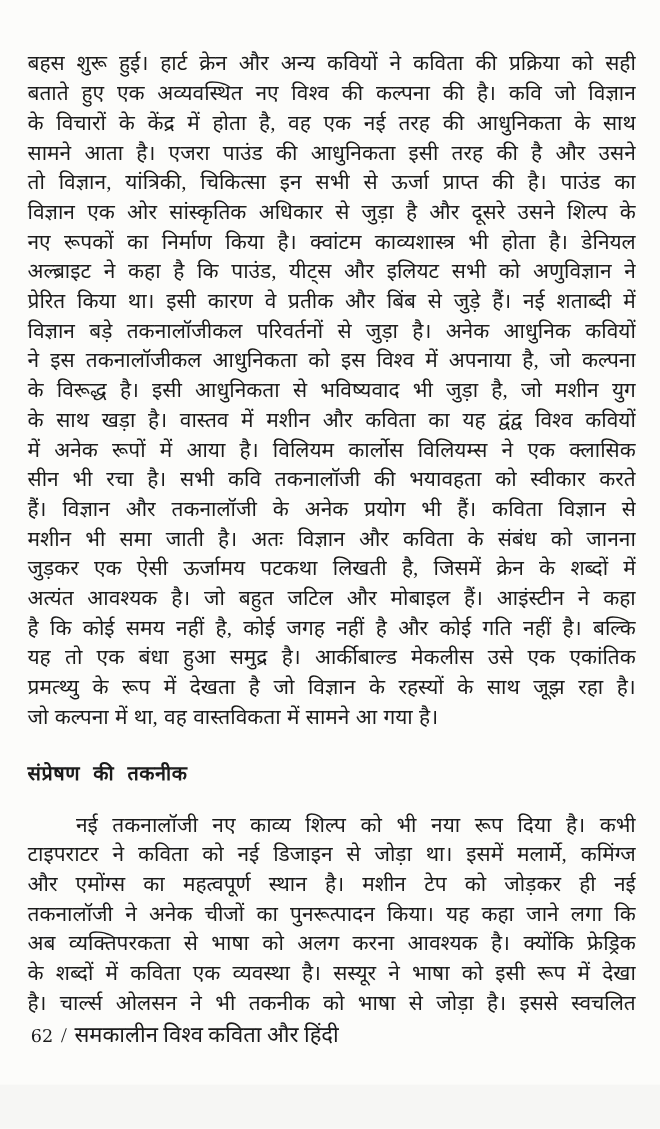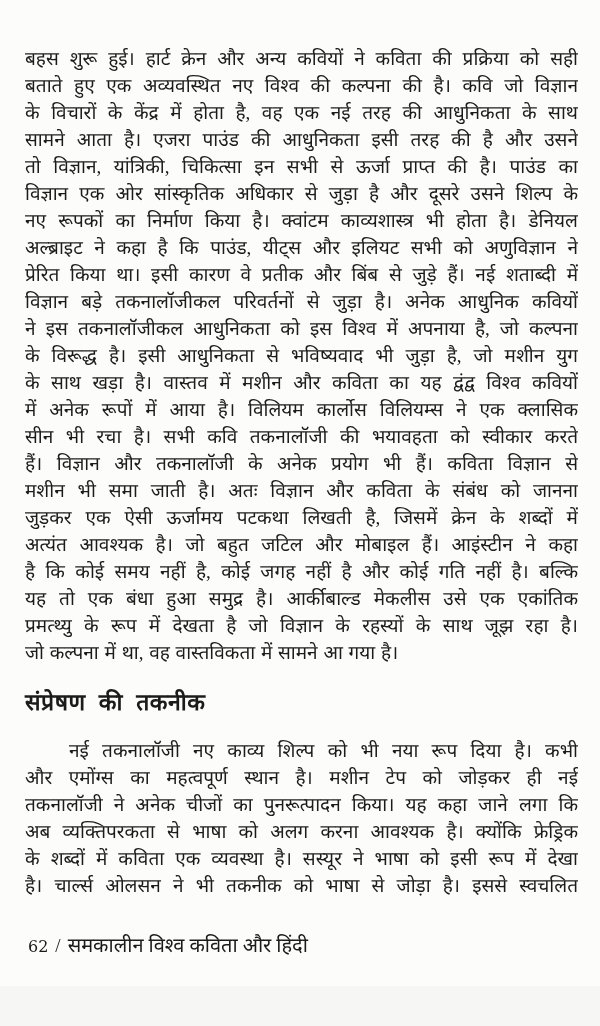--- a/index.html
+++ b/index.html
@@ -37,35 +37,35 @@
     white-space: normal;
   }
   .para-1 .line:last-child {
     text-align-last: left;
   }
   .para-2 .line:first-child {
     text-indent: 44px;
   }
   .section-heading {
     margin-top: 21px;
-    font-size: 23px;
+    font-size: 18px;
     line-height: 32px;
     font-weight: bold;
     word-spacing: 7px;
     letter-spacing: 0.5px;
   }
   .para-2 {
     margin-top: 18px;
   }
   .page-footer {
     position: absolute;
     left: 28px;
     bottom: 26px;
     font-size: 20px;
-    line-height: 27px;
+    line-height: 37px;
     white-space: nowrap;
   }
   .page-footer .page-number {
     font-size: 16px;
     font-family: "DejaVu Serif", "Liberation Serif", serif;
   }
   .page-footer .sep {
     padding: 0 7px;
     font-size: 19px;
   }
@@ -100,20 +100,21 @@
         <div class="line">है कि कोई समय नहीं है, कोई जगह नहीं है और कोई गति नहीं है। बल्कि</div>
         <div class="line">यह तो एक बंधा हुआ समुद्र है। आर्कीबाल्ड मेकलीस उसे एक एकांतिक</div>
         <div class="line">प्रमत्थ्यु के रूप में देखता है जो विज्ञान के रहस्यों के साथ जूझ रहा है।</div>
         <div class="line">जो कल्पना में था, वह वास्तविकता में सामने आ गया है।</div>
       </div>
 
     <div class="section-heading">संप्रेषण की तकनीक</div>
 
     <div class="para para-2">
         <div class="line">नई तकनालॉजी नए काव्य शिल्प को भी नया रूप दिया है। कभी</div>
+        <div class="line">टाइपराटर ने कविता को नई डिजाइन से जोड़ा था। इसमें मलार्मे, कमिंग्ज</div>
         <div class="line">और एमोंग्स का महत्वपूर्ण स्थान है। मशीन टेप को जोड़कर ही नई</div>
         <div class="line">तकनालॉजी ने अनेक चीजों का पुनरूत्पादन किया। यह कहा जाने लगा कि</div>
         <div class="line">अब व्यक्तिपरकता से भाषा को अलग करना आवश्यक है। क्योंकि फ्रेड्रिक</div>
         <div class="line">के शब्दों में कविता एक व्यवस्था है। सस्यूर ने भाषा को इसी रूप में देखा</div>
         <div class="line">है। चार्ल्स ओलसन ने भी तकनीक को भाषा से जोड़ा है। इससे स्वचलित</div>
       </div>
 
   </div>
 
   <div class="page-footer">

